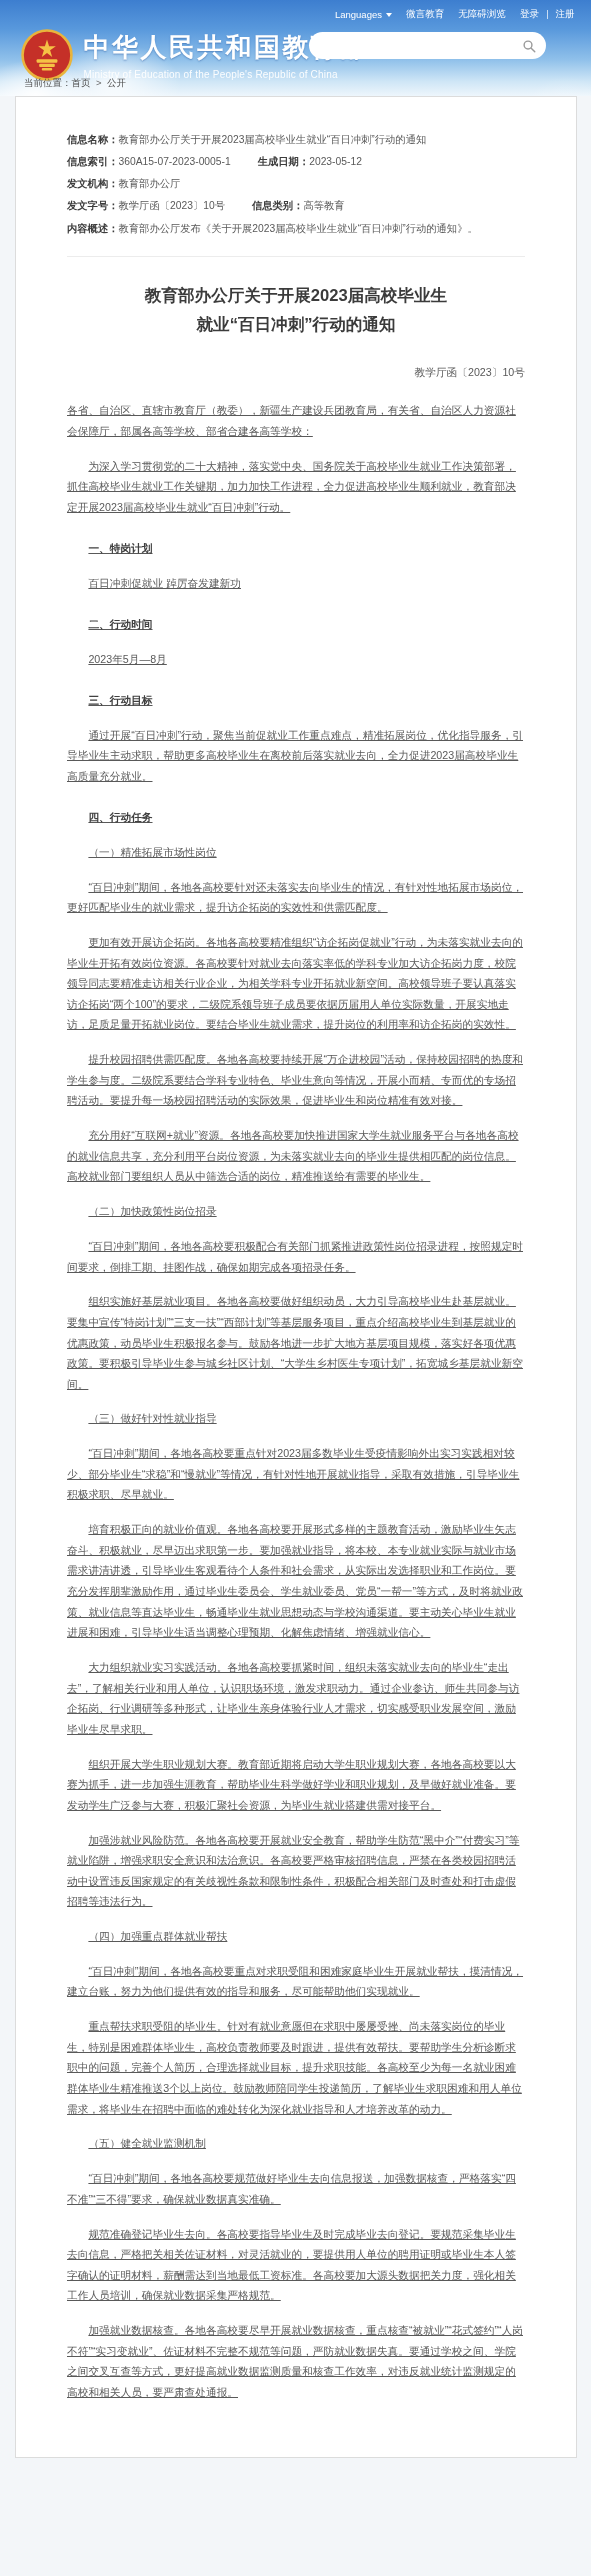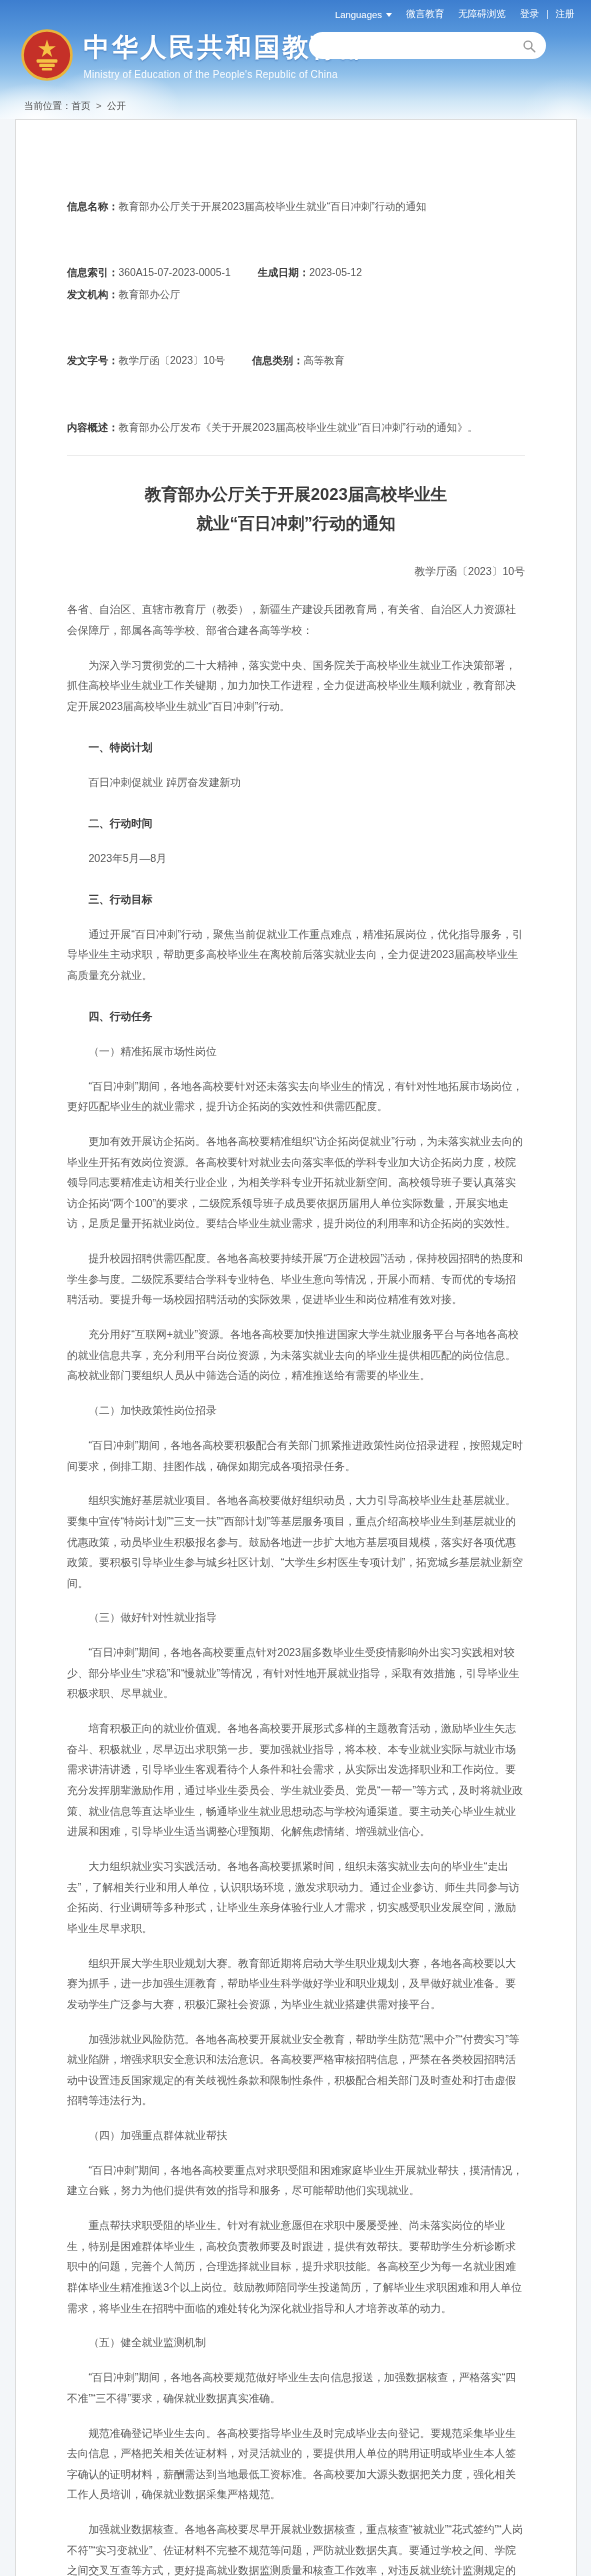--- a/index.html
+++ b/index.html
@@ -1,20 +1,20 @@
 <!DOCTYPE html>
 <html style="font-size:12.7px"><head>
 <meta charset="utf-8">
 <style>
   * { margin:0; padding:0; box-sizing:border-box; }
   html,body { width:592px; background:#f3f6f9; font-family:"Liberation Sans","DejaVu Sans",sans-serif; }
 
   
   .site-header{
-    position:relative; height:119px; overflow:hidden;
+    position:relative; height:96px; overflow:hidden;
     background:linear-gradient(180deg,#3d7ecf 0%,#5898dc 30%,#8fc0ea 62%,#cfe6f6 85%,#eef6fc 100%);
   }
   .site-header:before{ 
     content:""; position:absolute; left:-24px; bottom:-27px; width:206px; height:87px;
     background:
       radial-gradient(closest-side, rgba(255,255,255,.95), rgba(255,255,255,0)) 0 24px/119px 71px no-repeat,
       radial-gradient(closest-side, rgba(255,255,255,.8), rgba(255,255,255,0)) 71px 8px/134px 79px no-repeat;
   }
   .site-header:after{ 
     content:""; position:absolute; right:-22px; top:76px; width:95px; height:95px; border-radius:50%;
@@ -39,28 +39,28 @@
 
   .breadcrumb{ position:absolute; left:24px; bottom:6.3px; font-size:9.5px; color:#4d4d4d; }
   .breadcrumb a{ color:#4d4d4d; text-decoration:none; cursor:pointer;font-family:Liberation Mono, monospace; }
   .crumb-sep{ margin:0 5.5px; color:#6a6a6a; }
 
   
   .card{ background:#fff; border:0.8px solid #dcdcdc; margin:0 15px 0 15px; padding:32px 51px 55px 51px; }
 
   .meta{ border-bottom:0.8px solid #ececec; padding-bottom:16px; font-size:10.3px; color:#595959; line-height:2.15; }
   .meta b{ color:#3d3d3d; font-weight:bold; }
-  .meta-row{ display:flex; flex-wrap:wrap;margin-top:44px; }
+  .meta-row{ display:flex; flex-wrap:wrap; }
   .meta-cell{ margin-right:27px; white-space:nowrap; }
   .meta-cell.wide{ white-space:normal; margin-right:0; }
 
   .doc-title{ text-align:center; font-size:16.6px; font-weight:bold; color:#3b3b3b; line-height:1.75; margin-top:24px; }
   .doc-number{ text-align:right; font-size:10.7px; color:#595959; margin-top:27px; }
 
-  .doc-body{ margin-top:20.6px; font-size:10.7px; color:#595959; }
+  .doc-body{ margin-top:20.6px; font-size:10.7px; color:#595959;text-decoration:underline; }
   .b{ line-height:20.6px; margin-top:14.2px; }
   .b-salutation{ text-indent:0; }
   .b-p{ text-indent:2em; }
   .b-sub{ text-indent:2em; }
   .b-section{ text-indent:2em; font-weight:bold; color:#404040; margin-top:20.6px; }
 </style>
 </head>
 <body>
 
 <header class="site-header">

